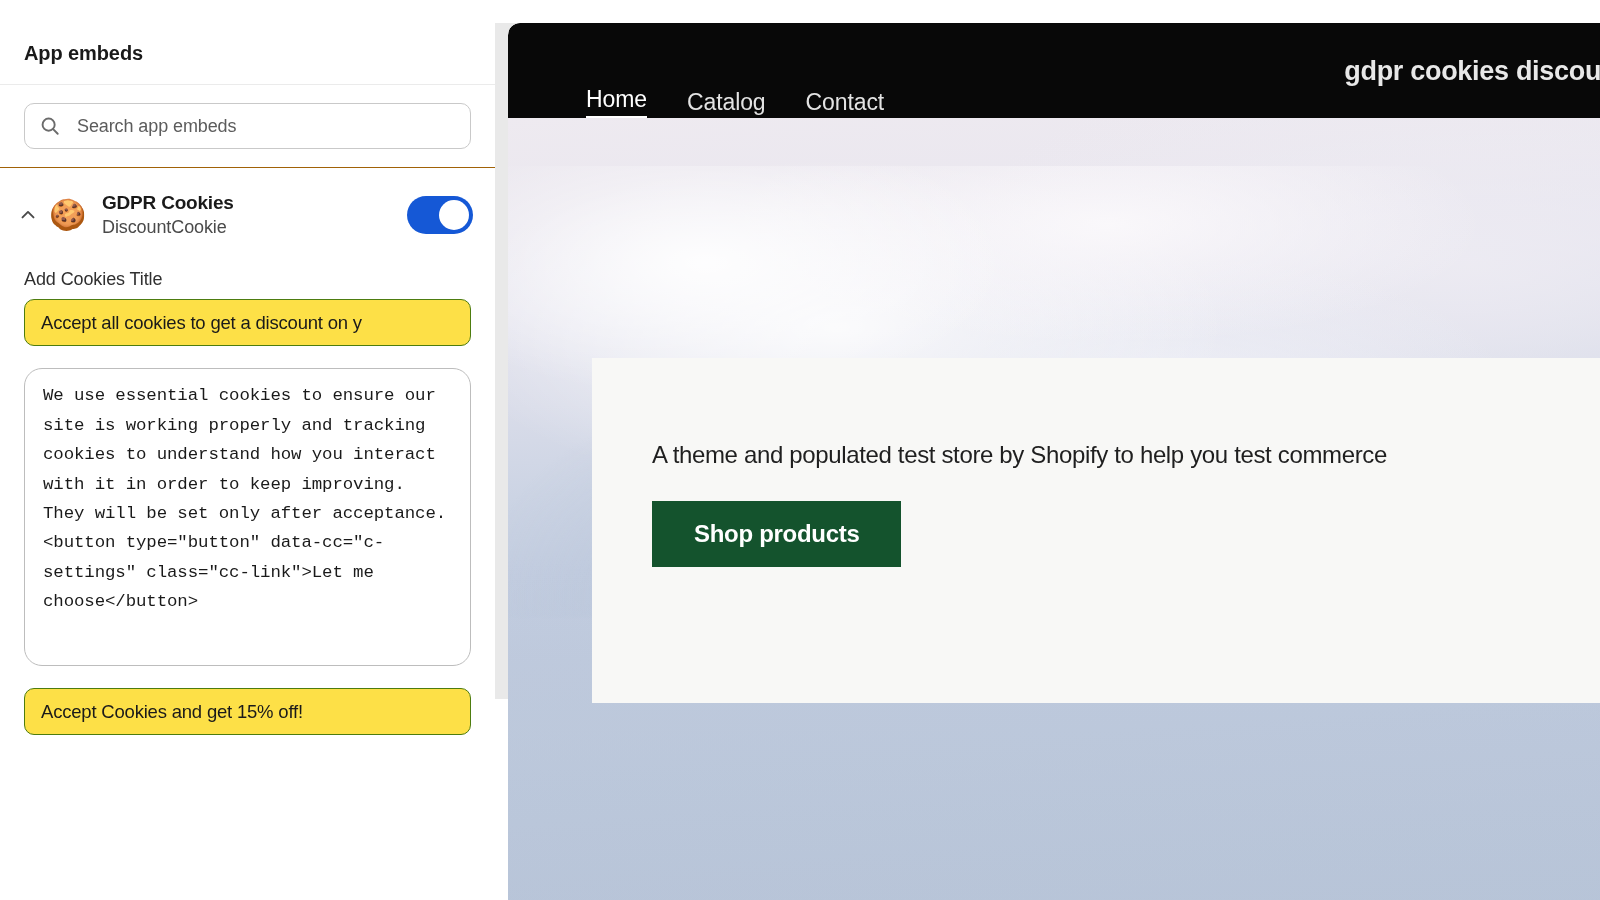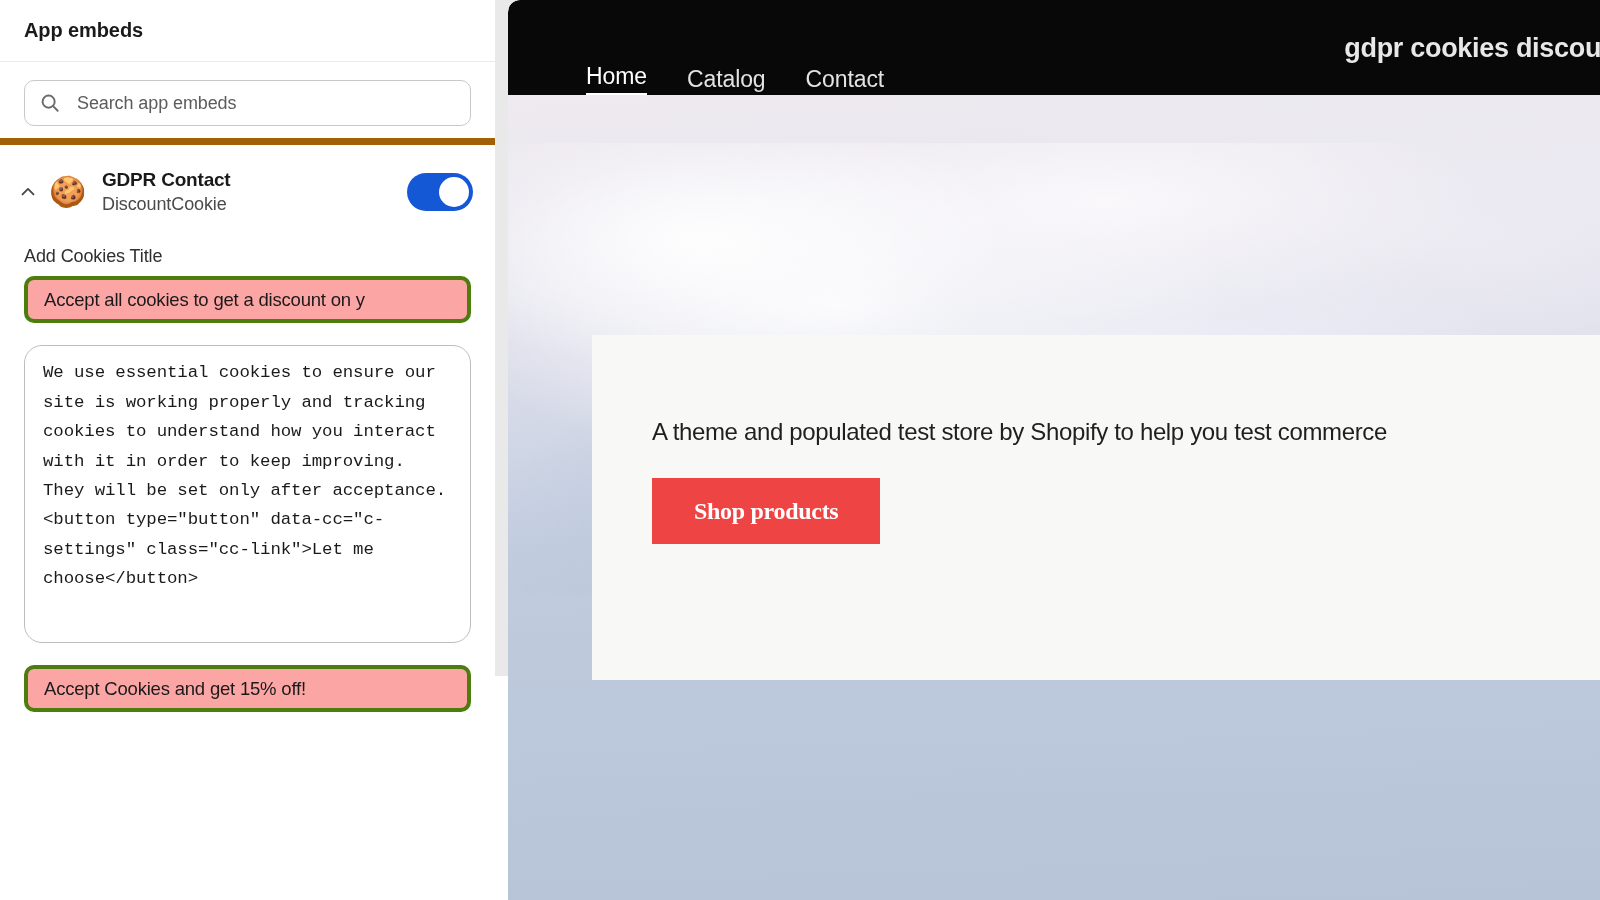--- a/index.html
+++ b/index.html
@@ -12,20 +12,21 @@
     font-family: "Liberation Sans", sans-serif;
     -webkit-font-smoothing: antialiased;
   }
 
   #app {
     position: relative;
     width: 1600px;
     height: 676px;
     display: flex;
     background: #e9e9e9;
+    margin-top: 23px;
   }
 
   
   .sidebar {
     width: 495px;
     height: 900px;
     background: #ffffff;
     flex: 0 0 495px;
     display: flex;
     flex-direction: column;
@@ -42,22 +43,22 @@
     flex: 0 0 62px;
   }
   .sidebar-title {
     font-size: 20px;
     font-weight: 700;
     color: #1a1a1a;
     letter-spacing: -0.1px;
   }
 
   .search-wrap {
-    padding: 18px 24px 12px 24px;
-    border-bottom: 7px solid #a16207;
+    padding: 18px 24px 18px 24px;
+    border-bottom: 1px solid #a16207;
     flex: 0 0 auto;
   }
   .search-box {
     height: 46px;
     border: 1px solid #c9c9c9;
     border-radius: 10px;
     display: flex;
     align-items: center;
     padding: 0 14px;
     background: #fff;
@@ -153,23 +154,23 @@
   .field-label {
     font-size: 18px;
     color: #303030;
     letter-spacing: -0.1px;
     margin-bottom: 9px;
     display: block;
   }
   .text-input {
     width: 100%;
     height: 47px;
-    border: 4px solid #4d7c0f;
+    border: 1px solid #4d7c0f;
     border-radius: 10px;
-    background: #fca5a5;
+    background: #fde047;
     padding: 0 16px;
     font-family: "Liberation Sans", sans-serif;
     font-size: 18.5px;
     color: #1a1a1a;
     letter-spacing: -0.2px;
     white-space: nowrap;
     overflow: hidden;
     display: flex;
     align-items: center;
     line-height: 45px;
@@ -317,28 +318,28 @@
     letter-spacing: -0.35px;
     white-space: nowrap;
   }
   .shop-btn {
     margin-top: 32px;
     display: inline-flex;
     align-items: center;
     justify-content: center;
     height: 66px;
     padding: 0 42px;
-    background: #ef4444;
+    background: #14532d;
     color: #ffffff;
     font-size: 24px;
     font-weight: 700;
     letter-spacing: -0.3px;
     border: none;
     cursor: pointer;
-    font-family: Liberation Serif, serif;
+    font-family: Liberation Sans, sans-serif;
   }
 </style>
 </head>
 <body>
 
 <div id="app">
 
   <aside class="sidebar">
 
     <div class="sidebar-header">
@@ -356,21 +357,21 @@
     </div>
 
     <div class="app-row">
       <button class="chevron-btn" aria-label="collapse">
         <svg width="20" height="20" viewBox="0 0 20 20" fill="none" stroke="currentColor" stroke-width="1.9" stroke-linecap="round" stroke-linejoin="round">
           <polyline points="4.5,12.4 10,6.9 15.5,12.4"></polyline>
         </svg>
       </button>
       <span class="app-icon">🍪</span>
       <div class="app-texts">
-        <div class="app-name">GDPR Contact</div>
+        <div class="app-name">GDPR Cookies</div>
         <div class="app-sub">DiscountCookie</div>
       </div>
       <button class="toggle" aria-label="toggle app embed">
         <span class="knob"></span>
       </button>
     </div>
 
     <div class="fields">
 
       <div class="field">

